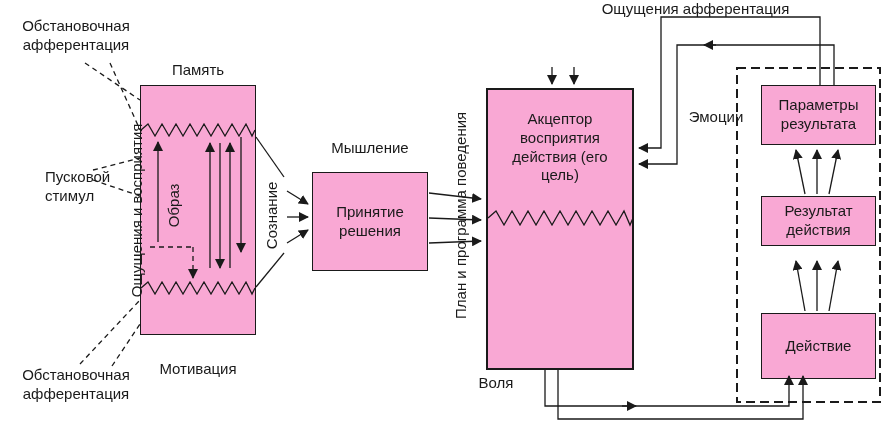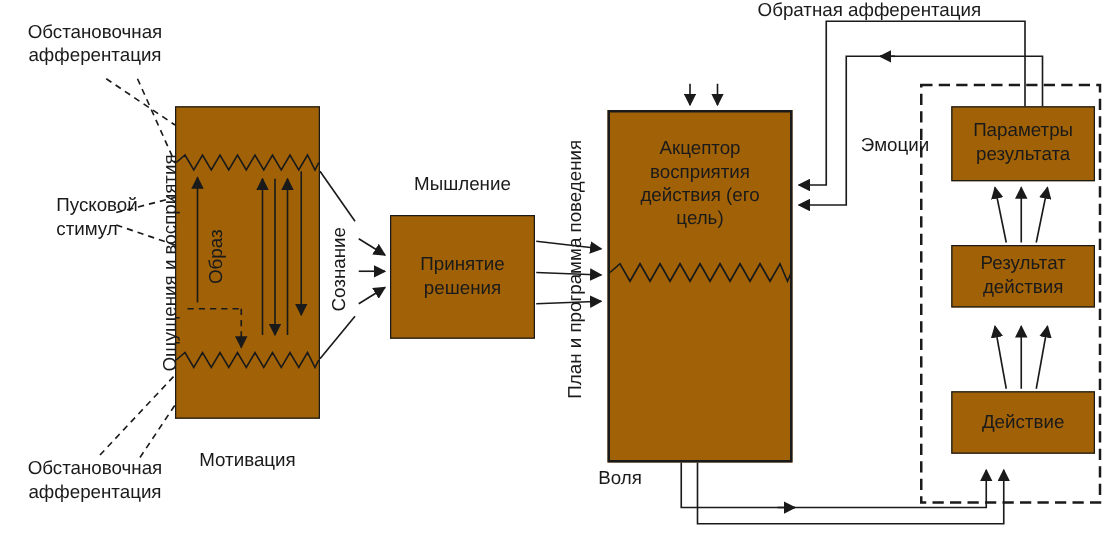--- a/index.html
+++ b/index.html
@@ -8,21 +8,21 @@
     position:relative; width:883px; height:427px; background:#fff;
     font-family:"Liberation Sans", sans-serif; color:#1a1a1a;
     font-size:15px; line-height:1.25; overflow:hidden;
   }
   .lbl { position:absolute; text-align:center; }
   .vtext {
     position:absolute; text-align:center; white-space:nowrap;
     transform:rotate(-90deg);
   }
   .box {
-    position:absolute; border:1.5px solid #1a1a1a; background:#a16207;
+    position:absolute; border:1.5px solid #1a1a1a; background:#f9a8d4;
     display:flex; align-items:center; justify-content:center;
     text-align:center; padding:0; z-index:1;
   }
   .box.thick { border-width:2.5px; }
   svg.layer { position:absolute; left:0; top:0; z-index:2; }
   .lbl, .vtext { z-index:3; }
 </style>
 </head>
 <body>
 
@@ -37,21 +37,21 @@
   <div class="box thick" style="left:486px;top:88px;width:148px;height:282px;"></div>
 
   <div class="box" style="left:761px;top:85px;width:115px;height:60px;">
     <span>Параметры результата</span>
   </div>
 
   <div class="box" style="left:761px;top:196px;width:115px;height:50px;text-align:center;">
     <span>Результат действия</span>
   </div>
 
-  <div class="box" style="left:761px;top:313px;width:115px;height:50px;">
+  <div class="box" style="left:761px;top:313px;width:115px;height:66px;">
     <span>Действие</span>
   </div>
 
   <svg class="layer" width="883" height="427" viewBox="0 0 883 427">
     <defs>
       <marker id="arr" markerUnits="userSpaceOnUse" markerWidth="10" markerHeight="10" viewBox="0 0 10 10" refX="9" refY="5" orient="auto">
         <path d="M0,0 L10,5 L0,10 Z" fill="#1a1a1a"></path>
       </marker>
     </defs>
 
@@ -121,22 +121,23 @@
         <polyline points="141,288 148,282 155,294 162,282 169,294 176,282 183,294 190,282 197,294 204,282 211,294 218,282 225,294 232,282 239,294 246,282 252,294 255,288"></polyline>
         <polyline points="488,218 496,211 504,225 512,211 520,225 528,211 536,225 544,211 552,225 560,211 568,225 576,211 584,225 592,211 600,225 608,211 616,225 624,211 630,225 633,218"></polyline>
       </g>
 
       <rect x="737" y="68" width="143" height="334" stroke-dasharray="9 5" stroke-width="2"></rect>
     </g>
   </svg>
 
   <div class="lbl" style="left:0;top:17px;width:152px;">Обстановочная афферентация</div>
 
+  <div class="lbl" style="left:140px;top:61px;width:116px;">Память</div>
 
-  <div class="lbl" style="left:0;top:156px;width:92px;padding-left:45px;">Пусковой стимул</div>
+  <div class="lbl" style="left:0;top:168px;width:92px;padding-left:45px;">Пусковой стимул</div>
 
   <div class="vtext" style="left:12px;top:201px;width:250px;">Ощущения и восприятия</div>
 
   <div class="vtext" style="left:134px;top:196px;width:80px;">Образ</div>
 
   <div class="vtext" style="left:222px;top:206px;width:100px;">Сознание</div>
 
   <div class="lbl" style="left:140px;top:340px;width:116px;margin-top:20px;">Мотивация</div>
 
   <div class="lbl" style="left:0;top:366px;width:152px;">Обстановочная афферентация</div>
@@ -146,15 +147,15 @@
   <div class="vtext" style="left:326px;top:206px;width:270px;">План и программа поведения</div>
 
 
   <div class="lbl" style="left:500px;top:110px;width:120px;">Акцептор восприятия действия (его цель)</div>
 
 
   <div class="lbl" style="left:676px;top:108px;width:80px;">Эмоции</div>
 
   <div class="lbl" style="left:466px;top:374px;width:60px;">Воля</div>
 
-  <div class="lbl" style="left:578px;top:0;width:235px;">Обратная афферентация</div>
+  <div class="lbl" style="left:578px;top:0;width:235px;">Ощущения афферентация</div>
 
 </div>
 
 </body></html>

